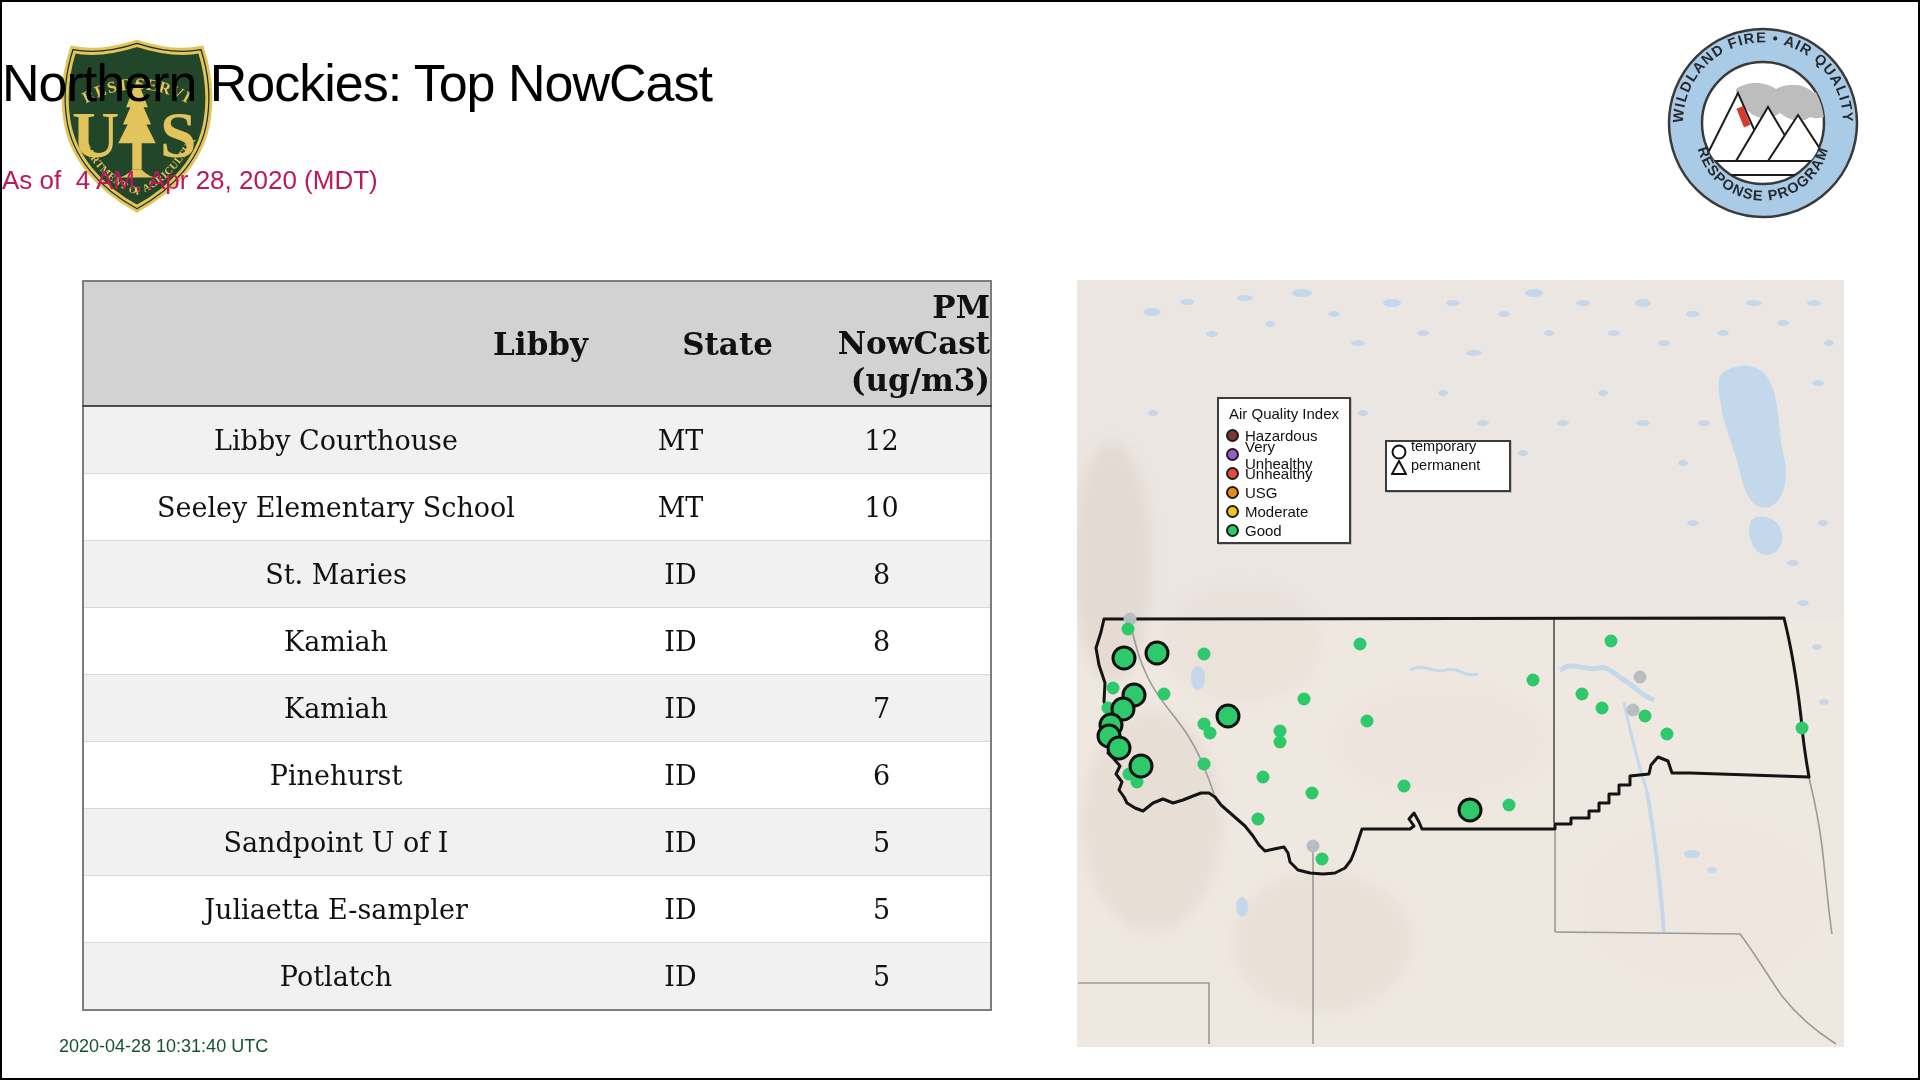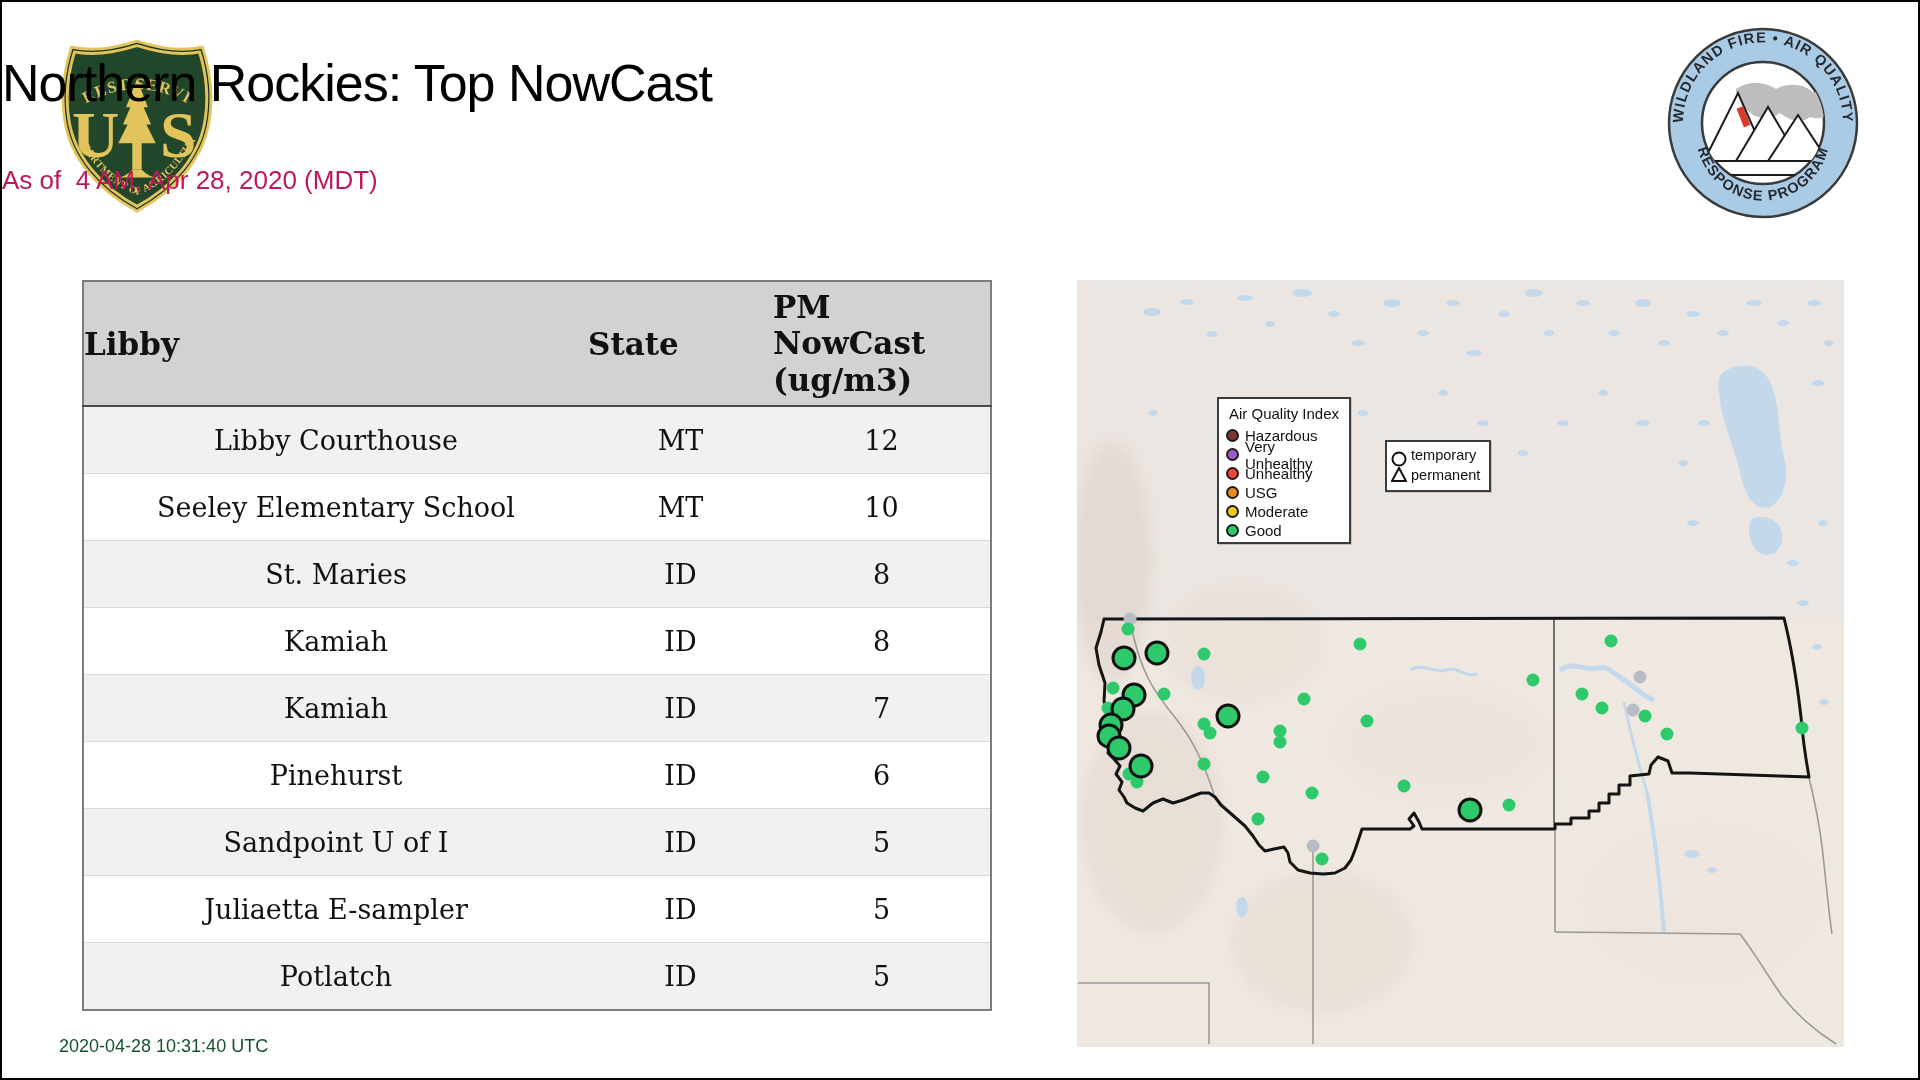--- a/index.html
+++ b/index.html
@@ -21,21 +21,21 @@
   
   .nowcast-table{
     position:absolute;left:80px;top:278px;width:908px;border-collapse:collapse;
     table-layout:fixed;font-family:"DejaVu Serif","Liberation Serif",serif;
     border:2px solid #7d7d7d;color:#111;
   }
   .nowcast-table col.c-site{width:505px;}
   .nowcast-table col.c-state{width:185px;}
   .nowcast-table col.c-val{width:218px;}
   .nowcast-table thead th{
-    background:#d2d2d2;height:123px;vertical-align:middle;text-align:left;
+    background:#d2d2d2;height:123px;vertical-align:middle;text-align:right;
     font-size:31px;font-weight:bold;border-bottom:2px solid #4a4a4a;padding:0;
   }
   .nowcast-table thead th .hline{line-height:1.18;}
   .nowcast-table tbody td{
     height:54px;text-align:center;vertical-align:middle;font-size:27px;
     border-top:1px solid #d8d8d8;padding:6px;
   }
   .nowcast-table tbody tr:nth-child(odd){background:#f1f1f1;}
   .nowcast-table tbody tr:nth-child(even){background:#ffffff;}
   
@@ -43,22 +43,22 @@
   .map-wrap svg.geo{position:absolute;left:0;top:0;width:100%;height:100%;}
   .aqi-legend{
     position:absolute;left:140px;top:117px;width:134px;box-sizing:border-box;
     background:#fff;border:2px solid #3c3c3c;padding:6px 7px 2px 7px;
     box-shadow:1px 1px 0 rgba(0,0,0,.15);
   }
   .aqi-title{font-size:15px;text-align:center;color:#111;margin-bottom:4px;}
   .aqi-item{display:flex;align-items:center;gap:6px;height:19px;font-size:15px;color:#111;}
   .aqi-swatch{width:13px;height:13px;border-radius:50%;border:2px solid #1c1c1c;flex:0 0 auto;box-sizing:border-box;}
   .marker-legend{
-    position:absolute;left:308px;top:160px;width:106px;height:52px;box-sizing:border-box;
-    background:#fff;border:2px solid #3c3c3c;display:flex;align-items:center;padding:2px 4px;
+    position:absolute;left:308px;top:160px;width:126px;height:52px;box-sizing:border-box;
+    background:#fff;border:2px solid #3c3c3c;display:flex;align-items:flex-end;padding:14px 4px;
     box-shadow:1px 1px 0 rgba(0,0,0,.15);
   }
   .marker-syms{display:flex;flex-direction:column;align-items:center;margin-right:4px;}
   .marker-labels{display:flex;flex-direction:column;font-size:14.5px;line-height:1.35;color:#111;}
   
   .timestamp{position:absolute;left:57px;top:1034px;font-size:18px;color:#14532d;}
 </style>
 </head>
 <body>
 

